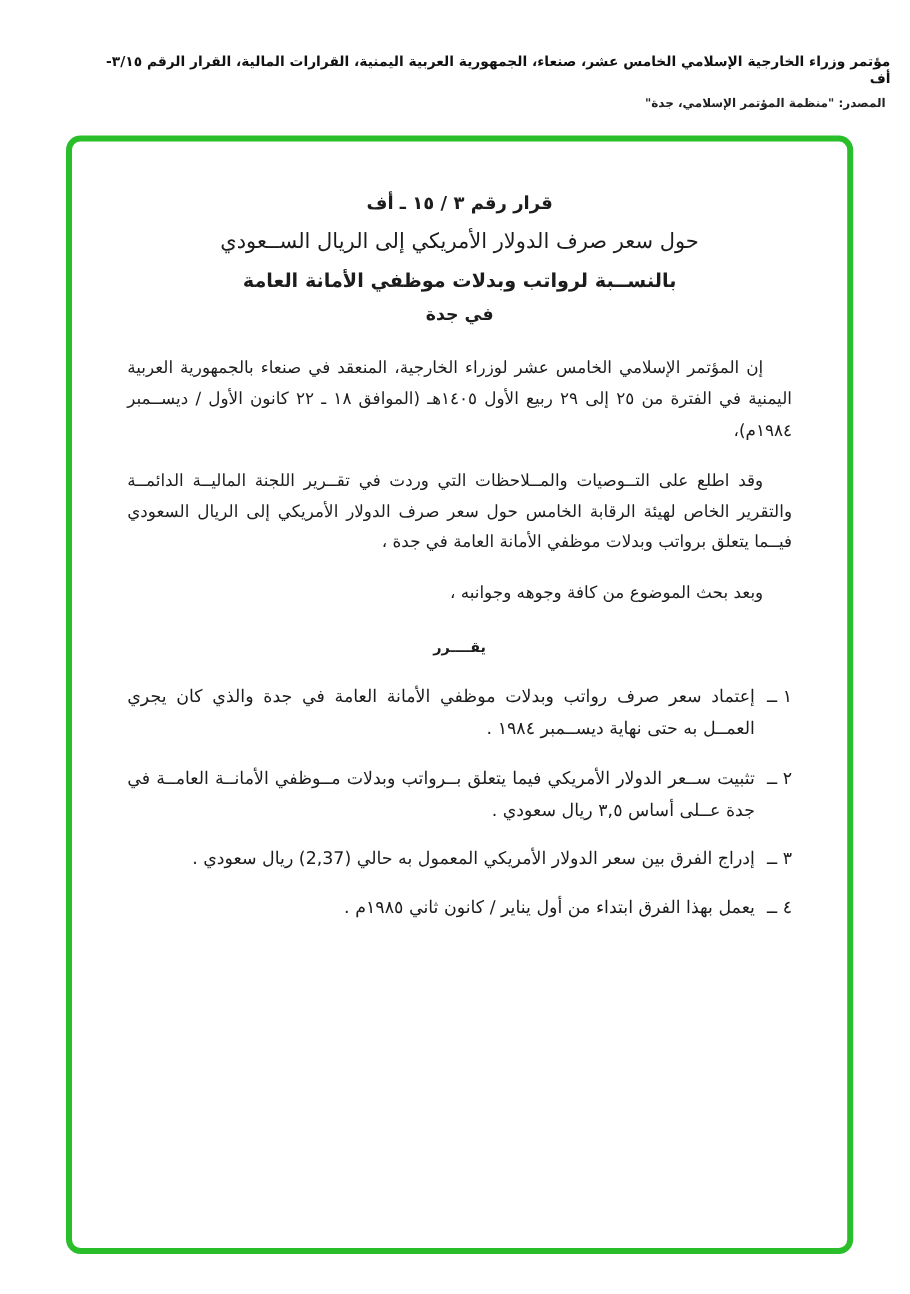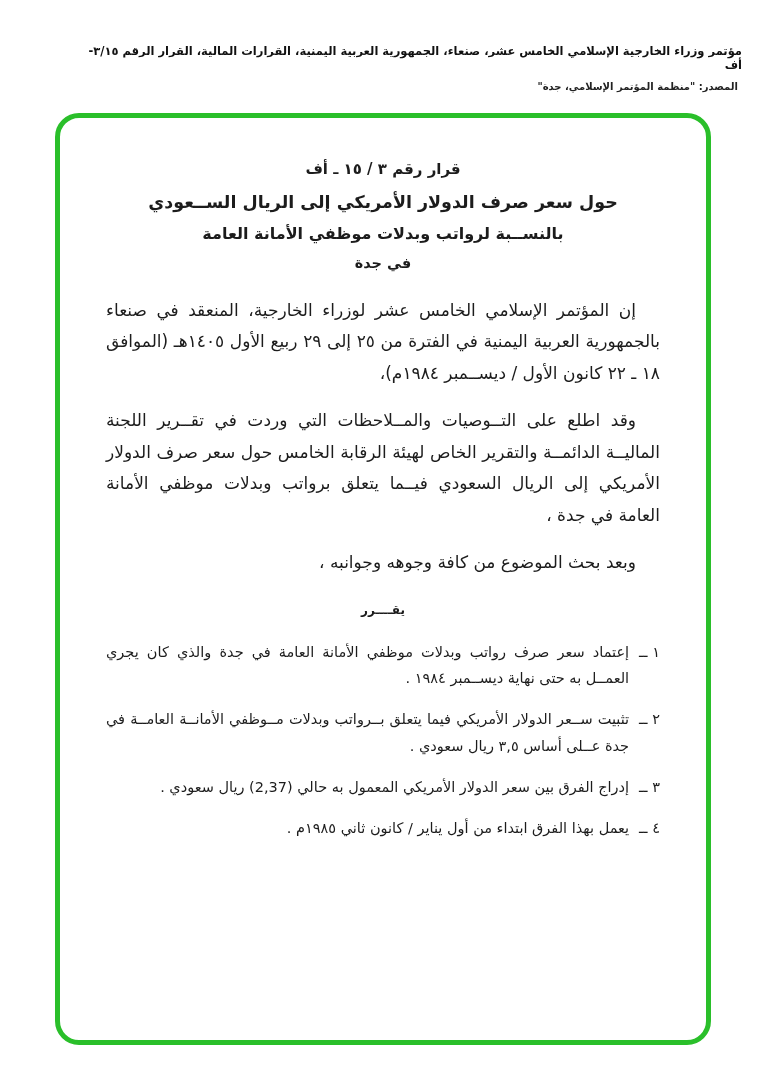--- a/index.html
+++ b/index.html
@@ -32,34 +32,34 @@
     color: #222;
     margin-top: 9px;
     padding-right: 4px;
   }
   .frame {
     position: absolute;
     top: 113px; right: 47px;
     width: 656px; height: 932px;
     box-sizing: border-box;
     border: 5px solid #2abf2a;
-    border-radius: 24px;
+    border-radius: 12px;
     padding: 42px 46px 0 46px;
     background: #ffffff;
   }
   .title-block {
     text-align: center;
     margin-bottom: 24px;
   }
   .t1 { font-size: 15px;   font-weight: bold; margin-bottom: 14px; }
-  .t2 { font-size: 17.5px; font-weight: bold; margin-bottom: 12px; }
+  .t2 { font-size: 17.5px; font-weight: normal; margin-bottom: 12px; }
   .t3 { font-size: 16px;   font-weight: bold; margin-bottom: 12px; }
   .t4 { font-size: 14.5px; font-weight: bold; }
   .para {
-    font-size: 17px;
+    font-size: 14px;
     line-height: 1.85;
     text-align: justify;
     text-indent: 24px;
     margin: 0 0 16px 0;
   }
   .decides {
     font-size: 12px;
     font-weight: bold;
     text-align: center;
     margin: 24px 0 22px 0;

